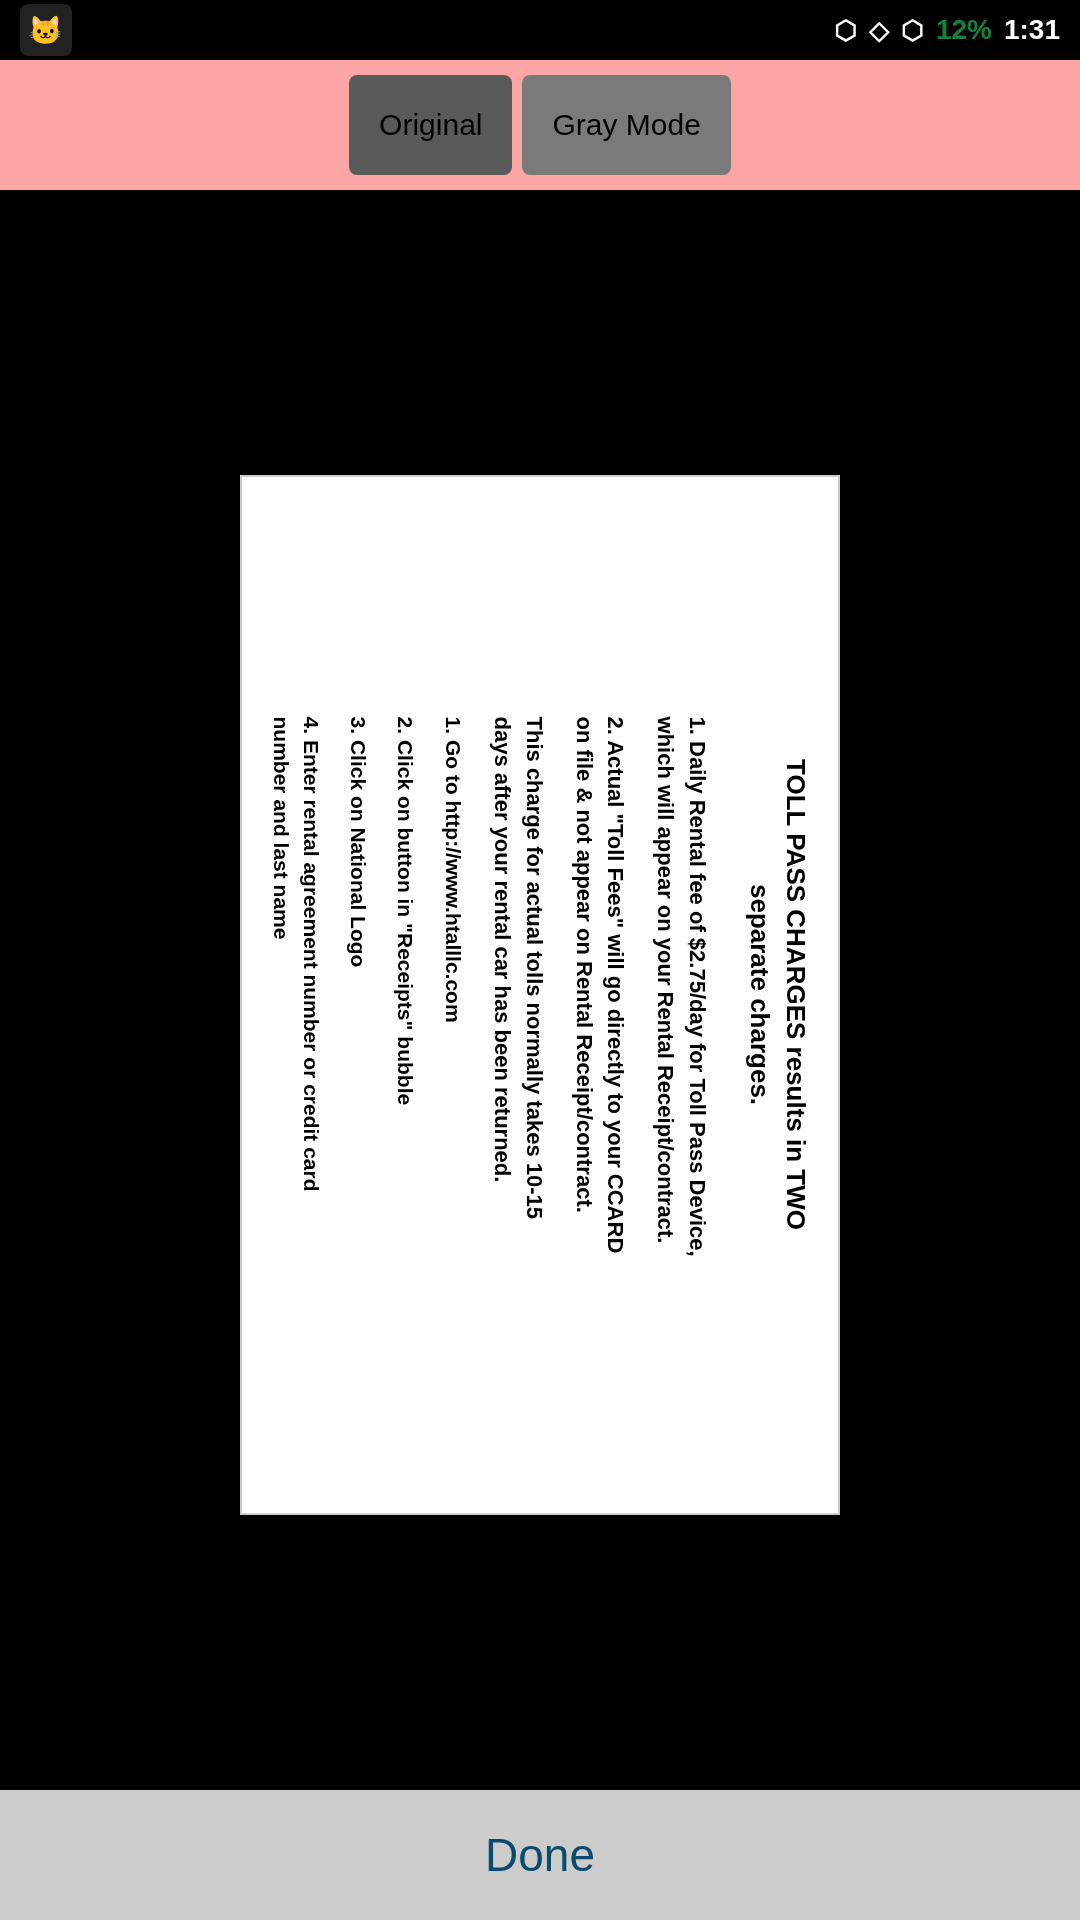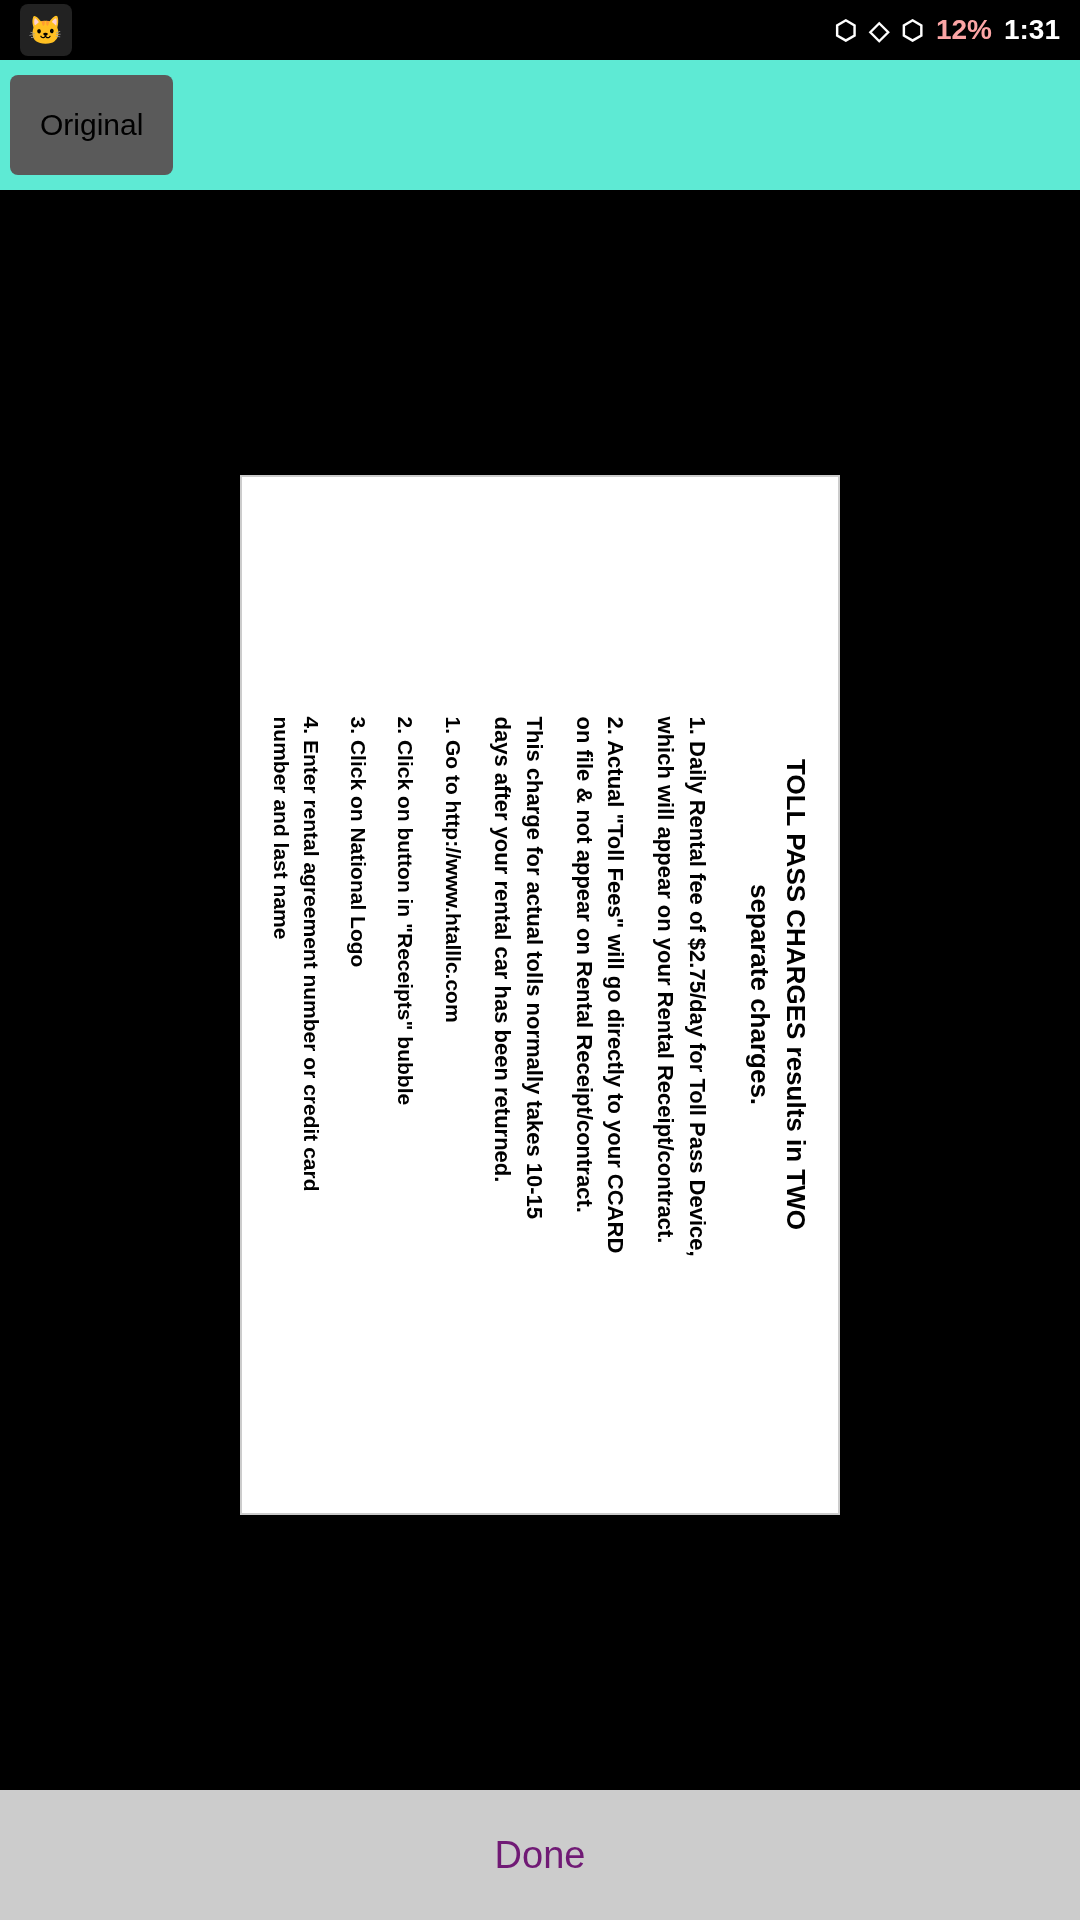--- a/index.html
+++ b/index.html
@@ -42,32 +42,33 @@
 
     .status-right {
       display: flex;
       align-items: center;
       gap: 12px;
       color: #fff;
       font-size: 28px;
       font-weight: bold;
     }
 
-    .battery-low { color: #fca5a5; }
+    .battery-low { color: #15803d; }
 
     
     .tab-bar {
       width: 100%;
       height: 130px;
-      background-color: #5eead4;
+      background-color: #fca5a5;
       display: flex;
       align-items: center;
       padding: 10px 10px;
       gap: 10px;
       overflow: hidden;
+      justify-content: center;
     }
 
     .tab-btn {
       height: 100px;
       padding: 0 30px;
       background-color: #5a5a5a;
       border: none;
       border-radius: 8px;
       color: #000;
       font-size: 30px;
@@ -160,23 +161,23 @@
       background-color: #ccc;
       display: flex;
       align-items: center;
       justify-content: center;
       position: absolute;
       bottom: 0;
       left: 0;
     }
 
     .done-btn {
-      font-size: 38px;
+      font-size: 46px;
       font-weight: 400;
-      color: #701a75;
+      color: #0c4a6e;
       background: none;
       border: none;
       cursor: pointer;
     }
 
     
     .bt-icon { font-size: 26px; }
     .signal-icon { font-size: 26px; }
     .shield-icon { font-size: 26px; }
   </style>
@@ -193,20 +194,21 @@
     <span class="bt-icon">⬡</span>
     <span class="signal-icon">◇</span>
     <span class="shield-icon">⬡</span>
     <span class="battery-low">12%</span>
     <span>1:31</span>
   </div>
 </div>
 
 <div class="tab-bar">
   <button class="tab-btn">Original</button>
+  <button class="tab-btn active">Gray Mode</button>
 </div>
 
 <div class="content-area">
   <div class="document-card">
     <div class="document-inner">
       <div class="rotated-text-block">
 
         <div class="doc-title">
           <strong>TOLL PASS CHARGES</strong> results in <strong>TWO</strong> separate charges.
         </div>

